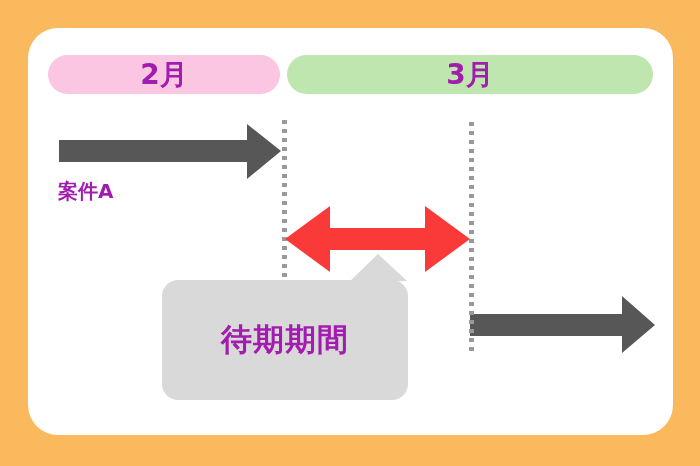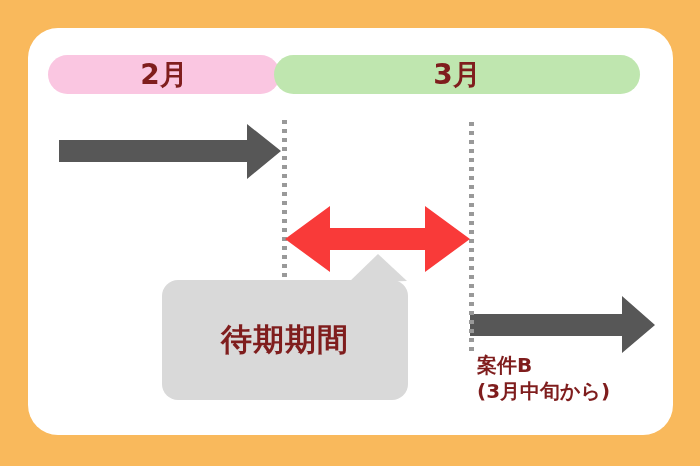--- a/index.html
+++ b/index.html
@@ -2,21 +2,21 @@
 <html><head>
 <meta charset="utf-8">
 <style>
   html, body { margin: 0; padding: 0; }
   .stage {
     position: relative;
     width: 700px;
     height: 466px;
     overflow: hidden;
     font-family: "DejaVu Sans", "Liberation Sans", sans-serif;
-    color: #7f1d1d;
+    color: #a21caf;
   }
   .card {
     position: absolute;
     left: 28px; top: 28px;
     width: 645px; height: 407px;
     border-radius: 30px;
   }
   .overlay-svg {
     position: absolute;
     left: 0; top: 0;
@@ -25,21 +25,21 @@
   .pill {
     position: absolute;
     top: 55px;
     height: 39px;
     border-radius: 20px;
     display: flex;
     align-items: center;
     justify-content: center;
   }
   .pill-feb { left: 48px; width: 232px; }
-  .pill-mar { left: 274px; width: 366px; justify-content: center; }
+  .pill-mar { left: 287px; width: 366px; justify-content: center; }
   .pill-label {
     font-size: 28px;
     font-weight: bold;
     line-height: 1;
   }
   .proj-label {
     position: absolute;
     font-size: 20px;
     font-weight: bold;
     line-height: 26px;
@@ -85,24 +85,21 @@
   </svg>
 
   <div class="pill pill-feb" style="background-color: rgb(250, 198, 225);">
     <span class="pill-label">2月</span>
   </div>
   <div class="pill pill-mar" style="background-color: rgb(191, 230, 175);">
     <span class="pill-label">3月</span>
   </div>
 
   <div class="proj-label proj-a-label">
+    <div>案件A</div>
   </div>
 
-  <div class="proj-label proj-b-label">
-    <div>案件B</div>
-    <div>(3月中旬から)</div>
-  </div>
 
   <div class="bubble" style="background-color: rgb(217, 217, 217);">
     <span class="bubble-label">待期期間</span>
   </div>
 
 </div>
 
 </body></html>

